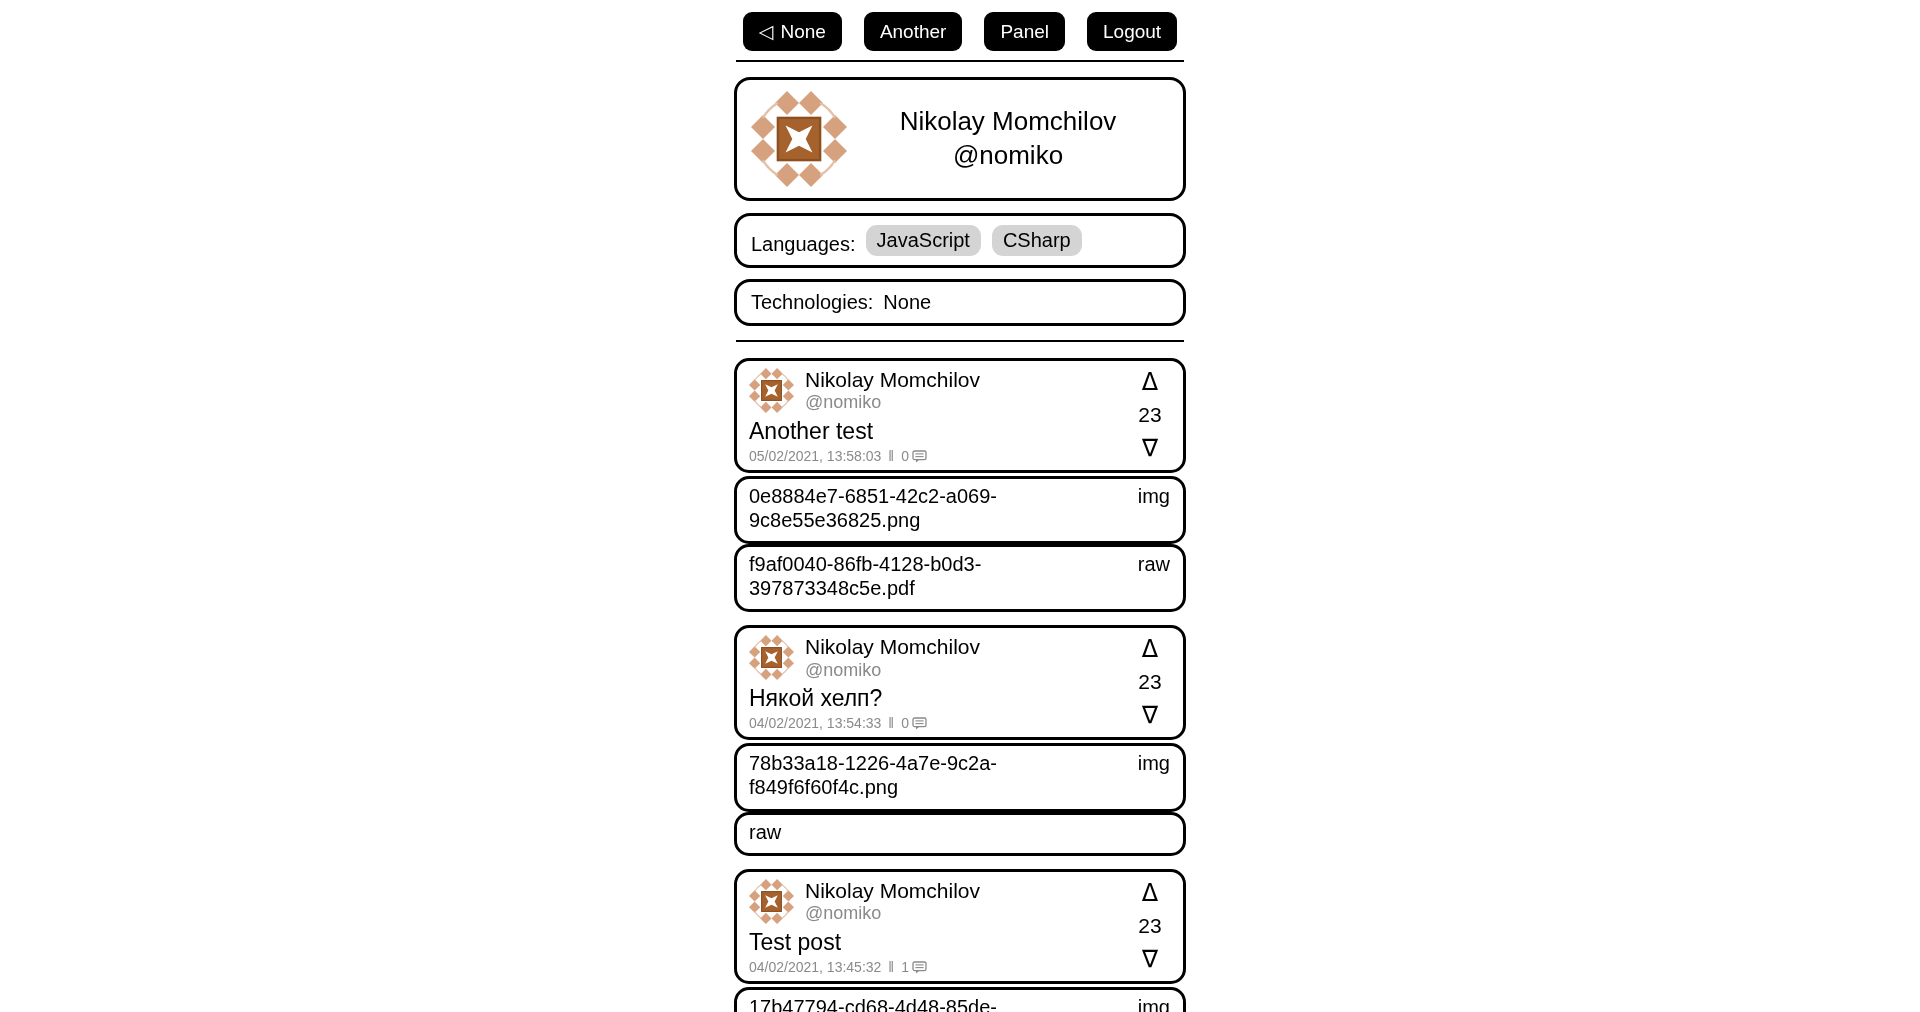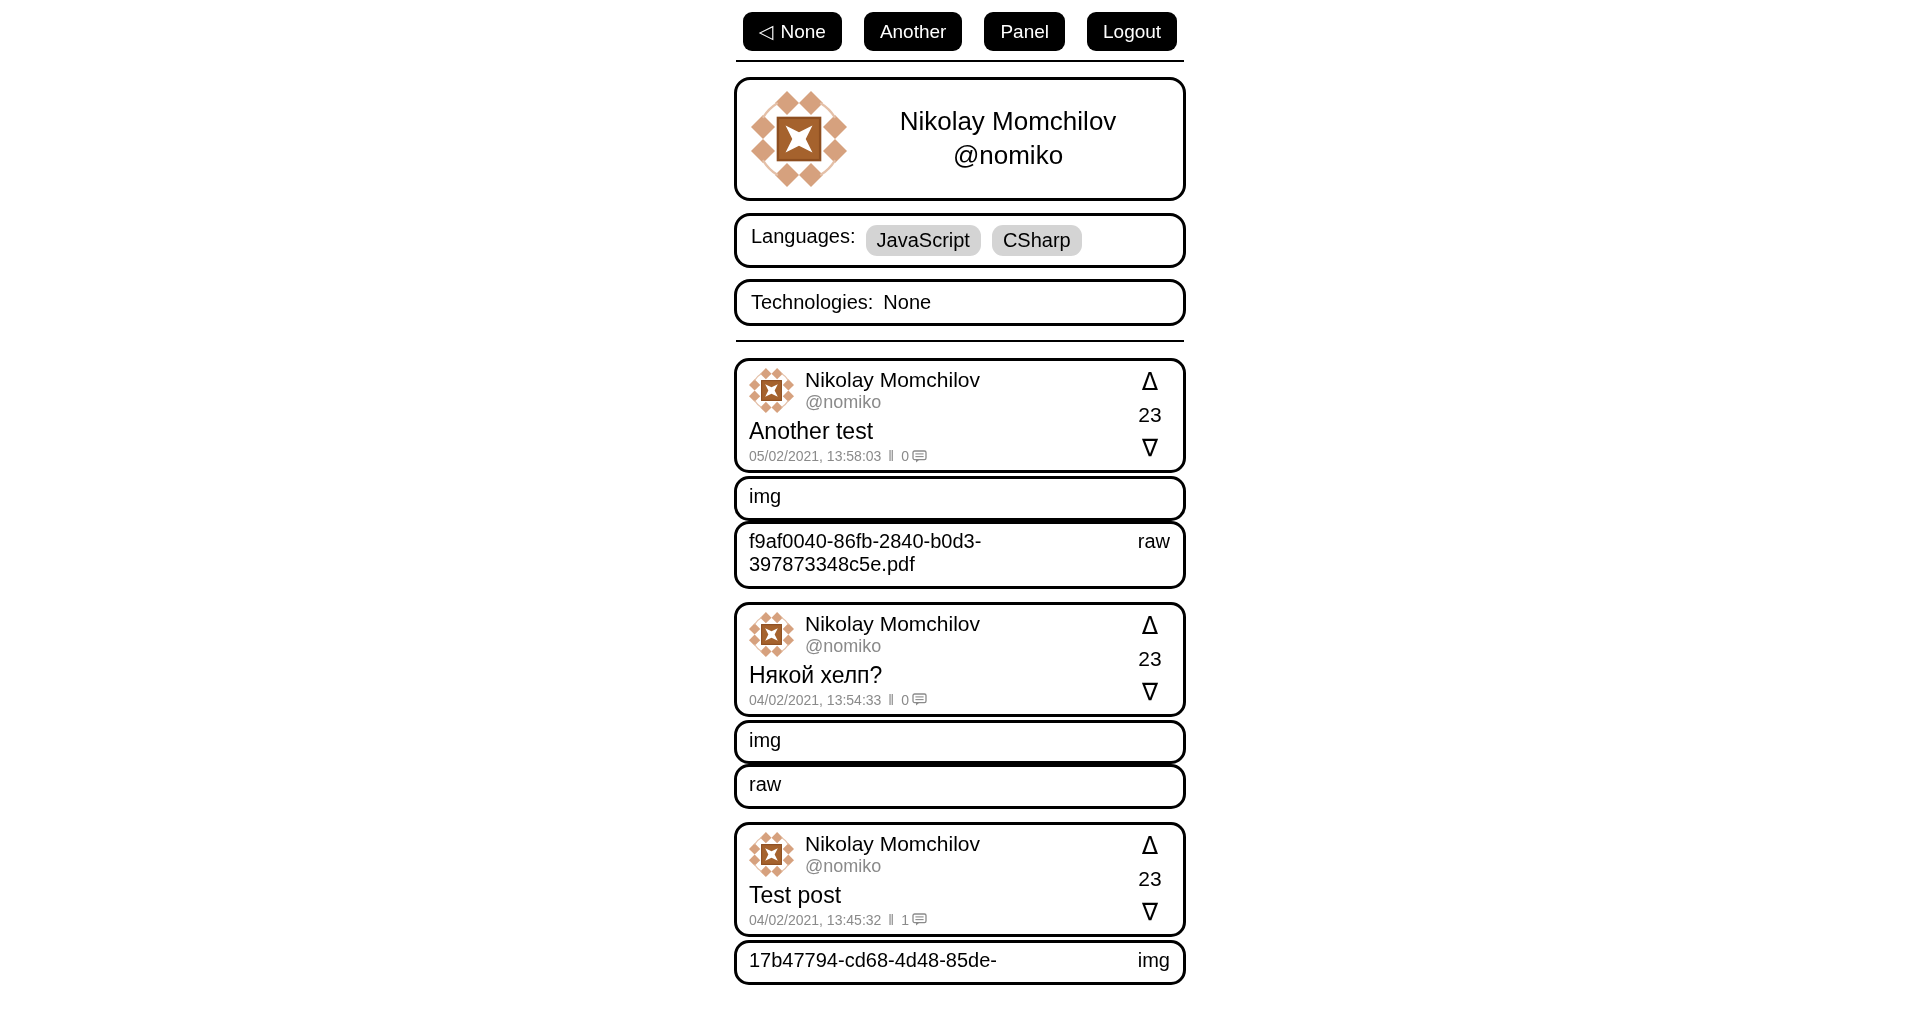--- a/index.html
+++ b/index.html
@@ -45,21 +45,21 @@
     display: flex; align-items: center;
     padding: 11px 14px;
     margin-bottom: 12px;
   }
   .avatar-large { width: 96px; height: 96px; flex: 0 0 auto; }
   .profile-names {
     flex: 1; text-align: center;
     font-size: 26px; line-height: 1.3;
   }
   .info-card {
-    display: flex; align-items: flex-start; gap: 10px;
+    display: flex; align-items: flex-end; gap: 10px;
     padding: 9px 14px;
     margin-bottom: 11px;
     font-size: 20px;
   }
   .tag {
     background: var(--tag-bg, #d4d4d4);
     border-radius: 11px;
     padding: 4px 11px;
     font-size: 20px;
   }
@@ -222,25 +222,26 @@
         </div>
       </div>
       <div class="vote-col">
         <button class="vote-arrow">Δ</button>
         <span class="vote-count">23</span>
         <button class="vote-arrow">∇</button>
       </div>
     </section>
     <div class="attachment-list">
   <section class="post-section attachment-row">
+    <span class="filename">0e8884e7-6851-42c2-a069-9c8e55e36825.png</span>
     <span class="atype">img</span>
   </section>
 
   <section class="post-section attachment-row">
-    <span class="filename">f9af0040-86fb-2840-b0d3-397873348c5e.pdf</span>
+    <span class="filename">f9af0040-86fb-4128-b0d3-397873348c5e.pdf</span>
     <span class="atype">raw</span>
   </section>
 </div>
   </article>
 
   <article class="post">
     <section class="post-section post-header">
       <div class="header-main">
         <div class="post-top">
           <span class="avatar-small avatar-slot">
@@ -286,20 +287,21 @@
         </div>
       </div>
       <div class="vote-col">
         <button class="vote-arrow">Δ</button>
         <span class="vote-count">23</span>
         <button class="vote-arrow">∇</button>
       </div>
     </section>
     <div class="attachment-list">
   <section class="post-section attachment-row">
+    <span class="filename">78b33a18-1226-4a7e-9c2a-f849f6f60f4c.png</span>
     <span class="atype">img</span>
   </section>
 
   <section class="post-section attachment-row">
     <span class="atype">raw</span>
   </section>
 </div>
   </article>
 
   <article class="post">

